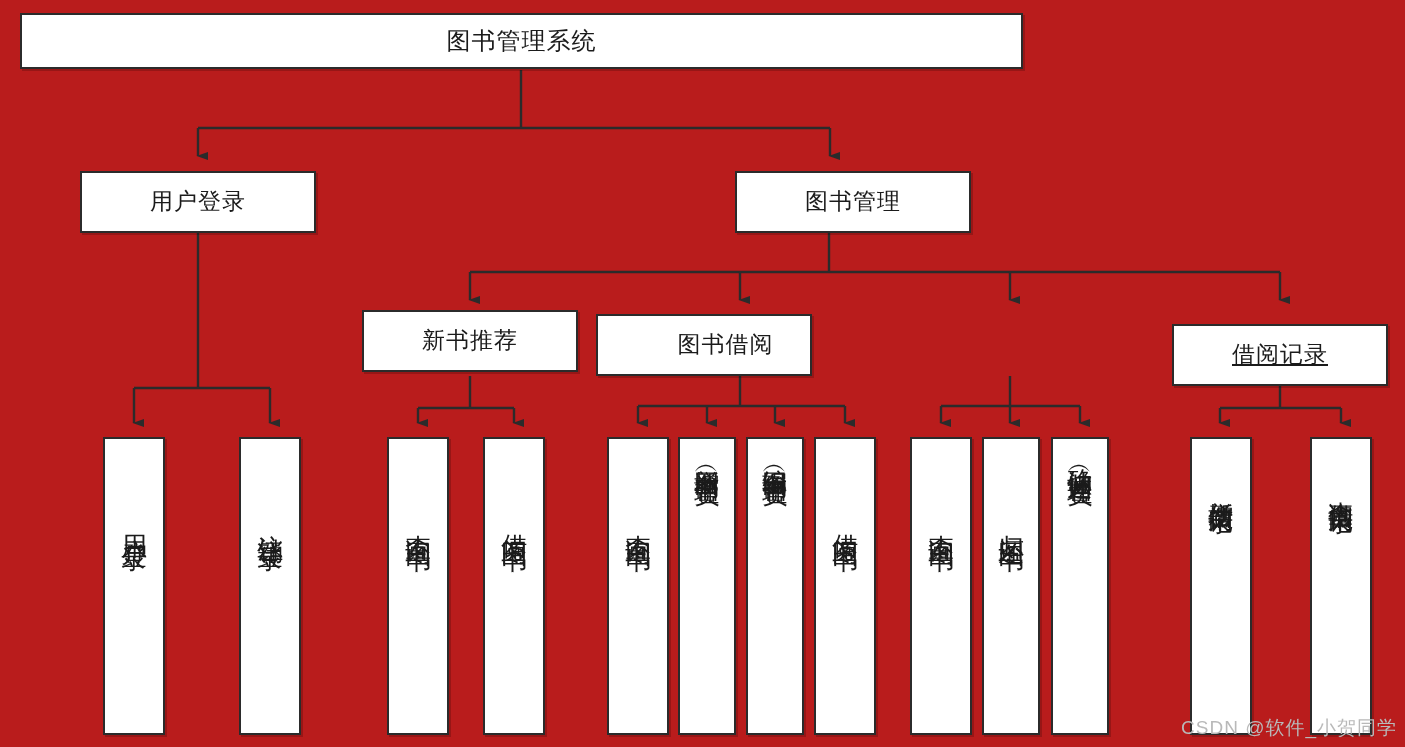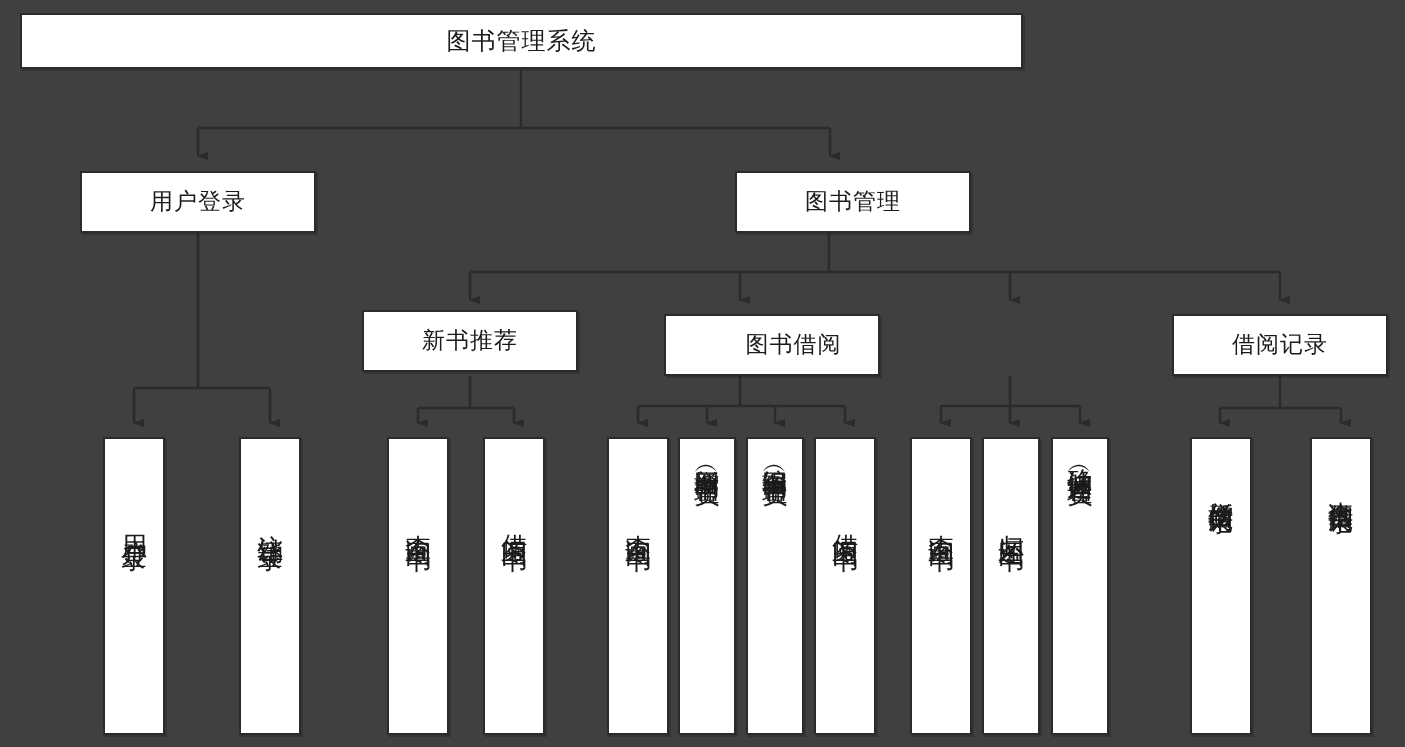--- a/index.html
+++ b/index.html
@@ -8,21 +8,21 @@
     padding: 0;
     background: #ffffff;
   }
   body {
     font-family: "Liberation Sans", "DejaVu Sans", sans-serif;
   }
   #stage {
     position: relative;
     width: 1405px;
     height: 747px;
-    background: #404040;
+    background: #b91c1c;
     overflow: hidden;
   }
   #edges {
     position: absolute;
     left: 0;
     top: 0;
     width: 1405px;
     height: 747px;
     pointer-events: none;
   }
@@ -140,24 +140,24 @@
   <div class="node h" style="left:80px; top:171px; width:236px; height:62px;">
     <span>用户登录</span>
   </div>
   <div class="node h" style="left:711px; top:171px; width:236px; height:62px;margin-left:24px;">
     <span>图书管理</span>
   </div>
 
   <div class="node h" style="left:362px; top:310px; width:216px; height:62px;text-align:center;">
     <span>新书推荐</span>
   </div>
-  <div class="node h" style="left:664px; top:314px; width:216px; height:62px;padding-left:43px;">
+  <div class="node h" style="left:596px; top:314px; width:216px; height:62px;padding-left:43px;">
     <span>图书借阅</span>
   </div>
-  <div class="node h" style="left:1172px; top:314px; width:216px; height:62px;">
+  <div class="node h" style="left:1172px; top:324px; width:216px; height:62px;text-decoration:underline;">
     <span>借阅记录</span>
   </div>
 
   <div class="node v" style="left:103px; top:437px; width:62px; height:298px; padding-top:75px;">
     <span class="vtext">用户登录</span>
   </div>
   <div class="node v" style="left:239px; top:437px; width:62px; height:298px; padding-top:75px;">
     <span class="vtext">注销登录</span>
   </div>
 
@@ -191,14 +191,15 @@
     <span class="vtext tight">确认归还（管理员）</span>
   </div>
 
   <div class="node v" style="left:1190px; top:437px; width:62px; height:298px; padding-top:42px;">
     <span class="vtext tight">新增借阅记录</span>
   </div>
   <div class="node v" style="left:1310px; top:437px; width:62px; height:298px; padding-top:42px;">
     <span class="vtext tight">查询借阅记录</span>
   </div>
 
+  <div class="watermark">CSDN @软件_小贺同学</div>
 
 </div>
 
 </body></html>

